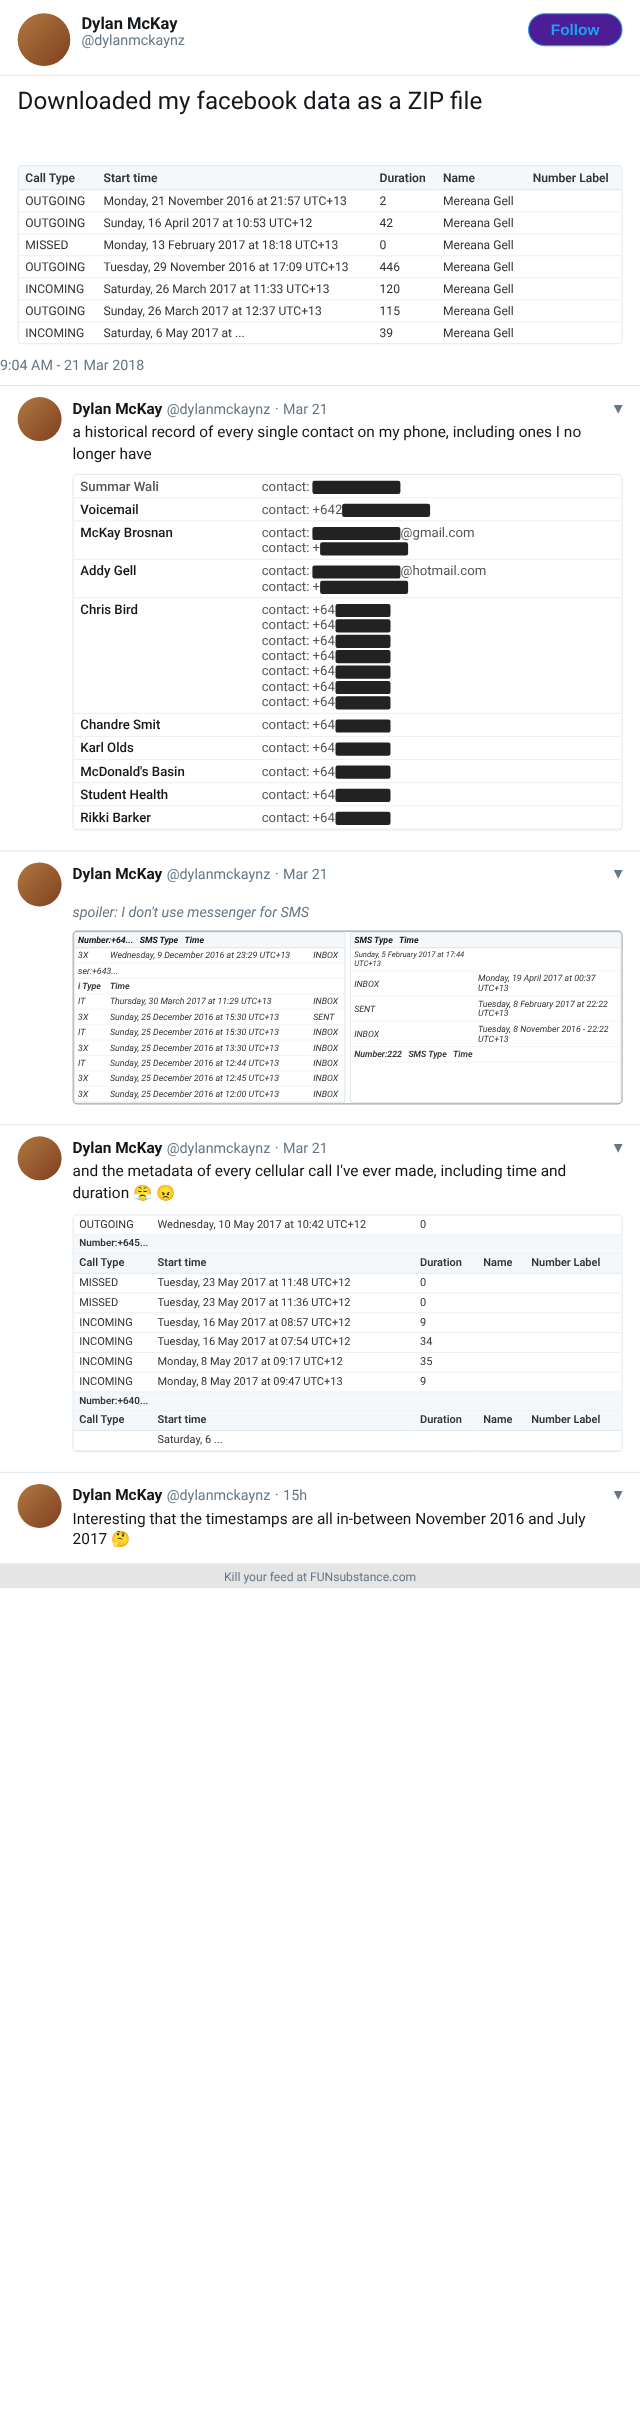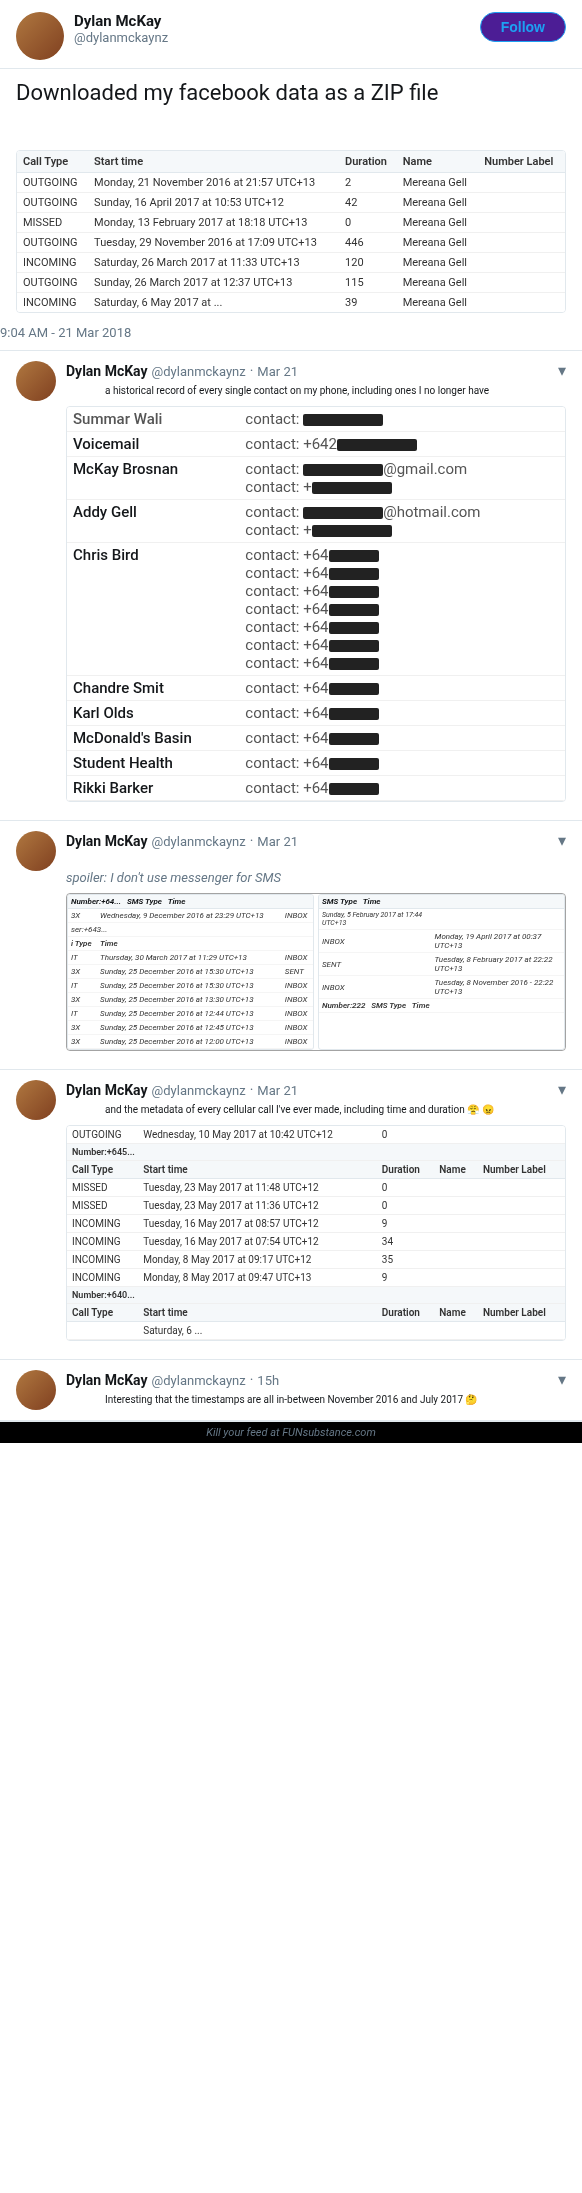--- a/index.html
+++ b/index.html
@@ -107,32 +107,32 @@
       background: linear-gradient(135deg, #b07840 0%, #804020 100%);
       flex-shrink: 0;
       margin-right: 10px;
     }
     .thread-content { flex: 1; }
     .thread-header { display: flex; align-items: baseline; gap: 4px; }
     .thread-name { font-weight: 700; font-size: 14px; }
     .thread-handle { color: #657786; font-size: 13px; }
     .thread-dot { color: #657786; }
     .thread-date { color: #657786; font-size: 13px; }
-    .thread-text { font-size: 10px; margin-top: 4px; line-height: 1.4; margin-left: 39px; }
+    .thread-text { font-size: 14px; margin-top: 4px; line-height: 1.4; }
     .chevron-down {
       color: #657786;
       font-size: 16px;
       margin-left: auto;
       cursor: pointer;
     }
 
     
     .contacts-table {
       width: 100%;
-      font-size: 15px;
+      font-size: 12px;
       border-collapse: collapse;
       background: #fff;
     }
     .contacts-table td {
       padding: 3px 6px;
       vertical-align: top;
       border-bottom: 1px solid #f0f0f0;
     }
     .contacts-table .contact-name {
       font-weight: 500;
@@ -200,27 +200,26 @@
     }
     .call-log-table td {
       padding: 3px 5px;
       border-bottom: 1px solid #f0f0f0;
       color: #333;
       vertical-align: top;
       font-size: 10px;
     }
 
     .watermark {
-      background: #000000;
+      background: #e5e5e5;
       text-align: center;
       padding: 4px;
       font-size: 11px;
       color: #657786;
       border-top: 1px solid #e1e8ed;
-      font-style: italic;
     }
 
     .spoiler-text {
       color: #657786;
       font-style: italic;
       margin-top: 20px;
       font-size: 13px;
     }
 
     .emoji { font-style: normal; }

